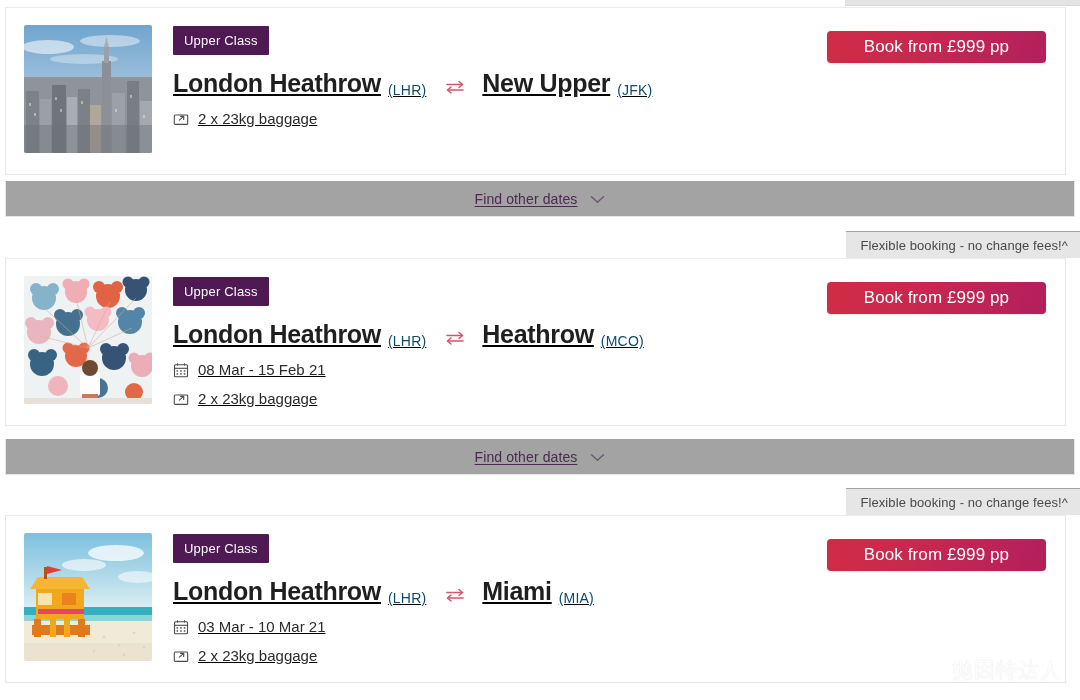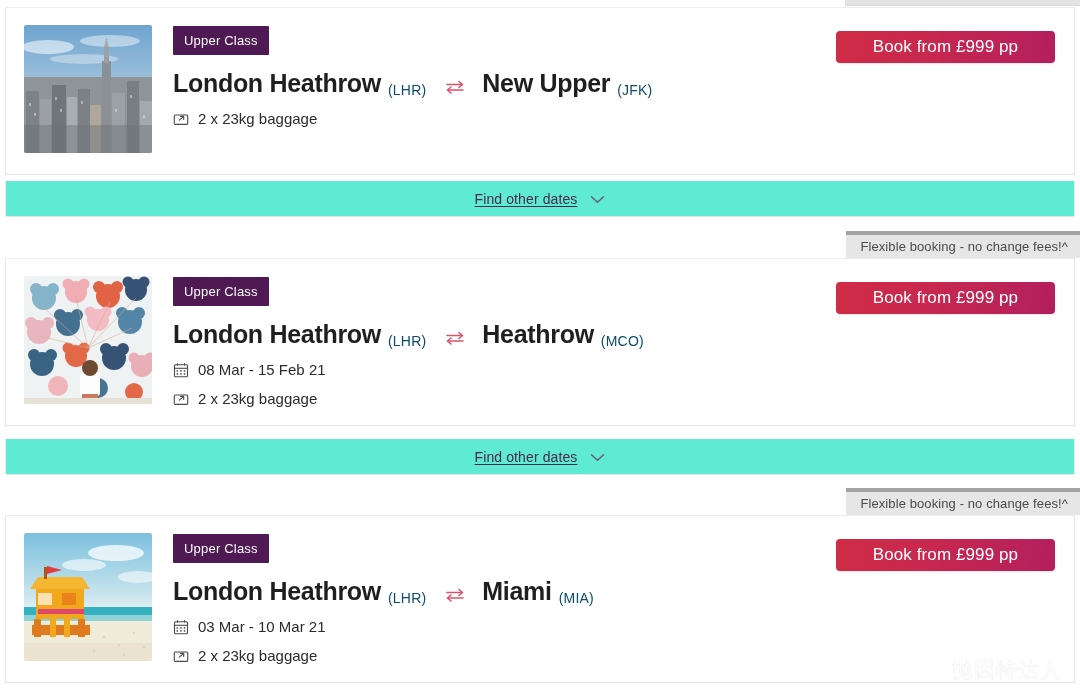--- a/index.html
+++ b/index.html
@@ -25,24 +25,25 @@
     top: 0; left: 845px; right: 0;
     height: 6px;
     background: #e3e3e3;
     border-bottom: 1px solid #d8d8d8;
   }
 
   
   .offer-card {
     position: absolute;
     left: 5px;
-    right: 5px;
+    right: 14px;
     background: #ffffff;
     border: 1px solid #e6e6e6;
     border-top: 1px solid #ececec;
+    text-decoration: underline;
   }
 
   .card-inner {
     display: flex;
     align-items: flex-start;
     padding: 17px 18px 17px 18px;
     position: relative;
     min-height: 166px;
   }
 
@@ -136,21 +137,21 @@
     cursor: pointer;
     box-shadow: 0 1px 2px rgba(0,0,0,0.10);
   }
 
   
   .dates-strip {
     position: absolute;
     left: 5px;
     right: 5px;
     height: 36px;
-    background: #5eead4;
+    background: #a3a3a3;
     border-left: 1px solid #e6e6e6;
     border-right: 1px solid #e6e6e6;
     border-bottom: 1px solid #e6e6e6;
     display: flex;
     align-items: center;
     justify-content: center;
   }
   .dates-link {
     font-size: 14px;
     color: #4a2a4f;
@@ -173,21 +174,21 @@
     right: 0;
     height: 27px;
     background: #e6e6e6;
     color: #4a4a4a;
     font-size: 13px;
     display: flex;
     align-items: center;
     padding: 0 12px 0 14px;
     letter-spacing: 0.1px;
     white-space: nowrap;
-    border-top: 4px solid #a3a3a3;
+    border-top: 1px solid #a3a3a3;
   }
 
   
   .watermark {
     position: absolute;
     right: 18px;
     bottom: 16px;
     display: flex;
     align-items: center;
     pointer-events: none;

